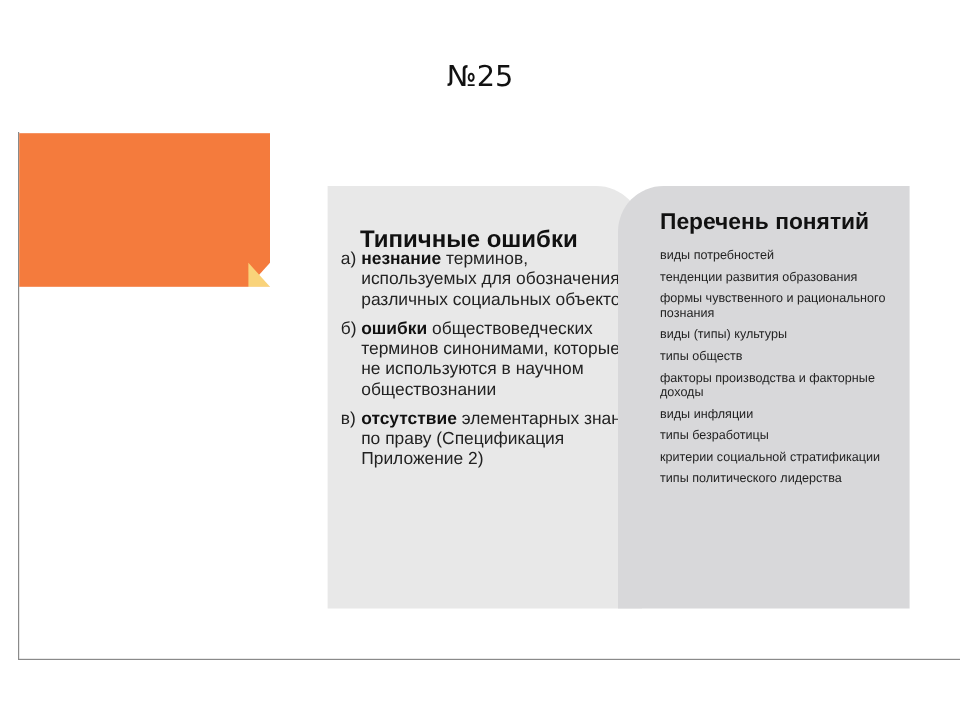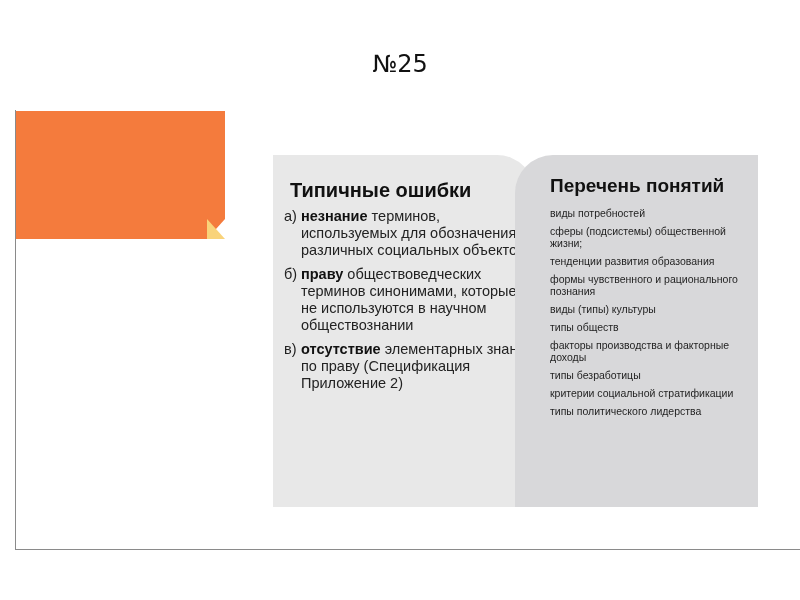--- a/index.html
+++ b/index.html
@@ -5,21 +5,21 @@
     html, body { margin:0; padding:0; }
     body { width:800px; height:600px; background:#ffffff; position:relative; overflow:hidden; font-family:"Liberation Sans", sans-serif; }
     .page-title { position:absolute; left:0; width:800px; top:50px; text-align:center; font-family:"DejaVu Sans", sans-serif; font-size:24px; color:#111; }
     .slide { position:absolute; left:15px; top:110px; width:800px; height:440px; border-left:1px solid #8a8a8a; border-bottom:1px solid #8a8a8a; box-sizing:border-box; }
     .attention { position:absolute; left:16px; top:111px; width:209px; height:128px; background:#f47b3d; }
     .attention span { position:absolute; left:18px; top:56px; color:#fbe8dc; font-weight:bold; font-size:13px; letter-spacing:0.2px; }
     .fold { position:absolute; right:0; bottom:0; width:0; height:0; border-left:18px solid #f9d37a; border-top:20px solid transparent; }
     .fold-cut { position:absolute; right:0; bottom:0; width:0; height:0; border-right:18px solid #ffffff; border-top:20px solid transparent; }
     .panel-left { position:absolute; left:273px; top:155px; width:262px; height:352px; background:#e8e8e8; border-top-right-radius:38px; }
     .panel-right { position:absolute; left:515px; top:155px; width:243px; height:352px; background:#d8d8da; border-top-left-radius:38px; }
-    .panel-left h2 { position:absolute; left:11px; top:18px; margin:6px; font-size:20px; font-weight:bold; color:#111; }
+    .panel-left h2 { position:absolute; left:11px; top:18px; margin:16px; font-size:20px; font-weight:bold; color:#111; }
     .errors { position:absolute; left:11px; top:53px; width:250px; }
     .err { display:flex; font-size:14.5px; line-height:17px; color:#222; margin-bottom:7px; }
     .err .mark { width:17px; flex:none; }
     .err b { color:#111;margin-top:23px; }
     .panel-right h2 { position:absolute; left:35px; top:20px; margin:0; font-size:19px; font-weight:bold; color:#111; }
     .concepts { position:absolute; left:35px; top:52px; width:210px; }
     .concepts div { font-size:10.5px; line-height:12px; color:#1f1f1f; margin-bottom:6px; }
   </style>
 </head>
 <body>
@@ -34,36 +34,36 @@
 
 <div class="panel-left">
   <h2>Типичные ошибки</h2>
   <div class="errors">
     <div class="err">
       <span class="mark">а)</span>
       <span><b>незнание</b><span> терминов, используемых для обозначения различных социальных объектов</span></span>
     </div>
     <div class="err">
       <span class="mark">б)</span>
-      <span><b>праву</b><span> обществоведческих терминов синонимами, которые не используются в научном обществознании</span></span>
+      <span><b>ошибки</b><span> обществоведческих терминов синонимами, которые не используются в научном обществознании</span></span>
     </div>
     <div class="err">
       <span class="mark">в)</span>
       <span><b>отсутствие</b><span> элементарных знаний  по праву (Спецификация Приложение 2)</span></span>
     </div>
   </div>
 </div>
 
 <div class="panel-right">
   <h2>Перечень понятий</h2>
   <div class="concepts">
     <div>виды потребностей</div>
-    <div>сферы (подсистемы) общественной жизни;</div>
     <div>тенденции развития образования</div>
     <div>формы чувственного и рационального познания</div>
     <div>виды (типы) культуры</div>
     <div>типы обществ</div>
     <div>факторы производства и факторные доходы</div>
+    <div>виды инфляции</div>
     <div>типы безработицы</div>
     <div>критерии социальной стратификации</div>
     <div>типы политического лидерства</div>
   </div>
 </div>
 
 </body></html>

